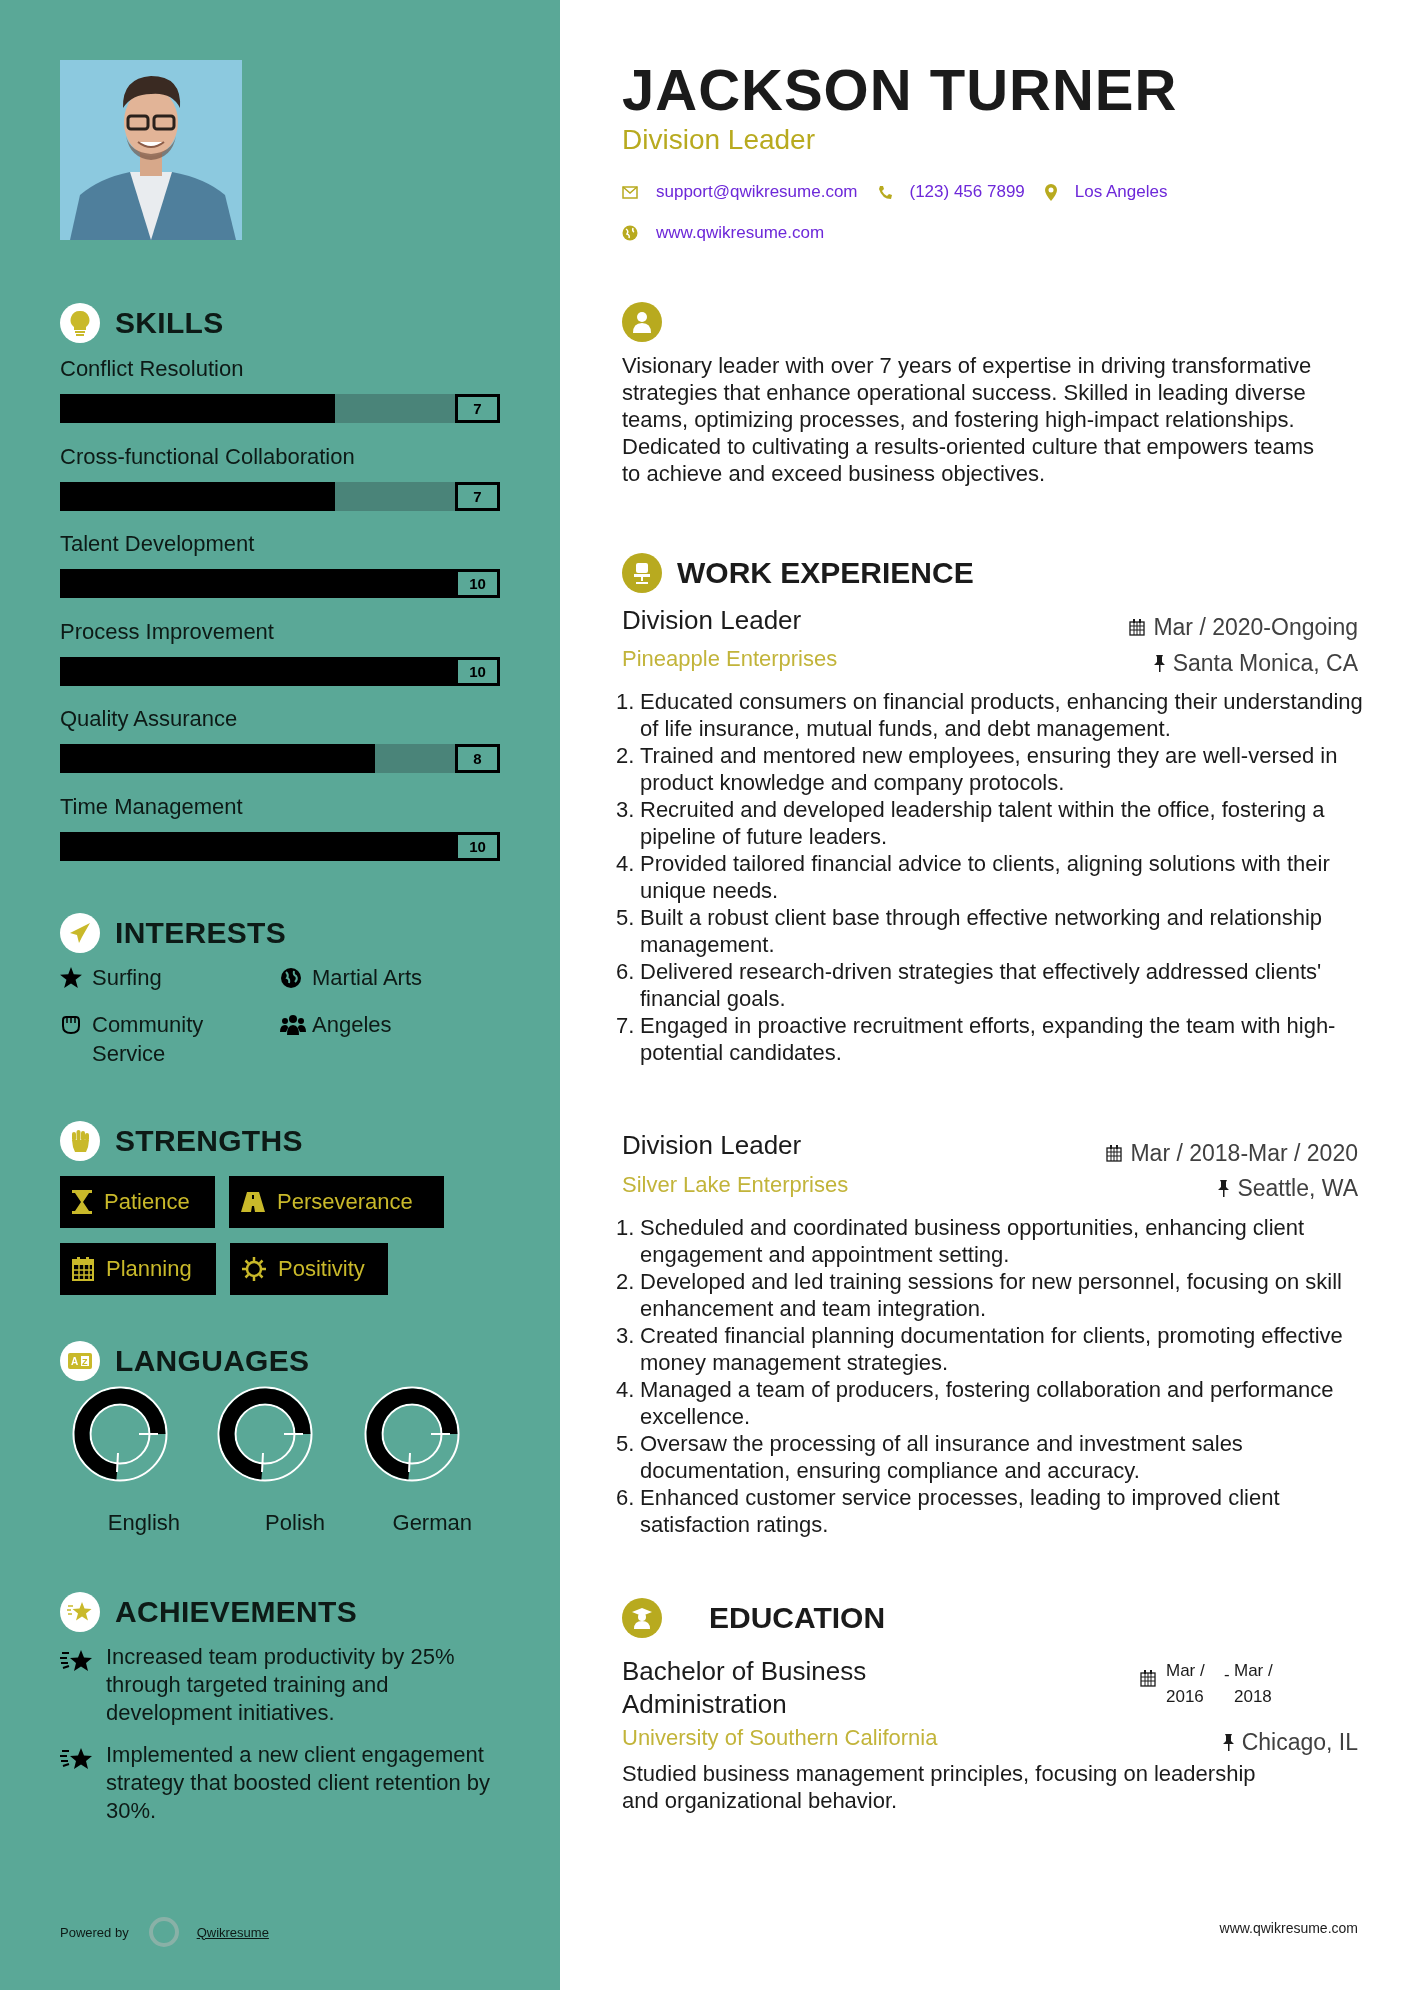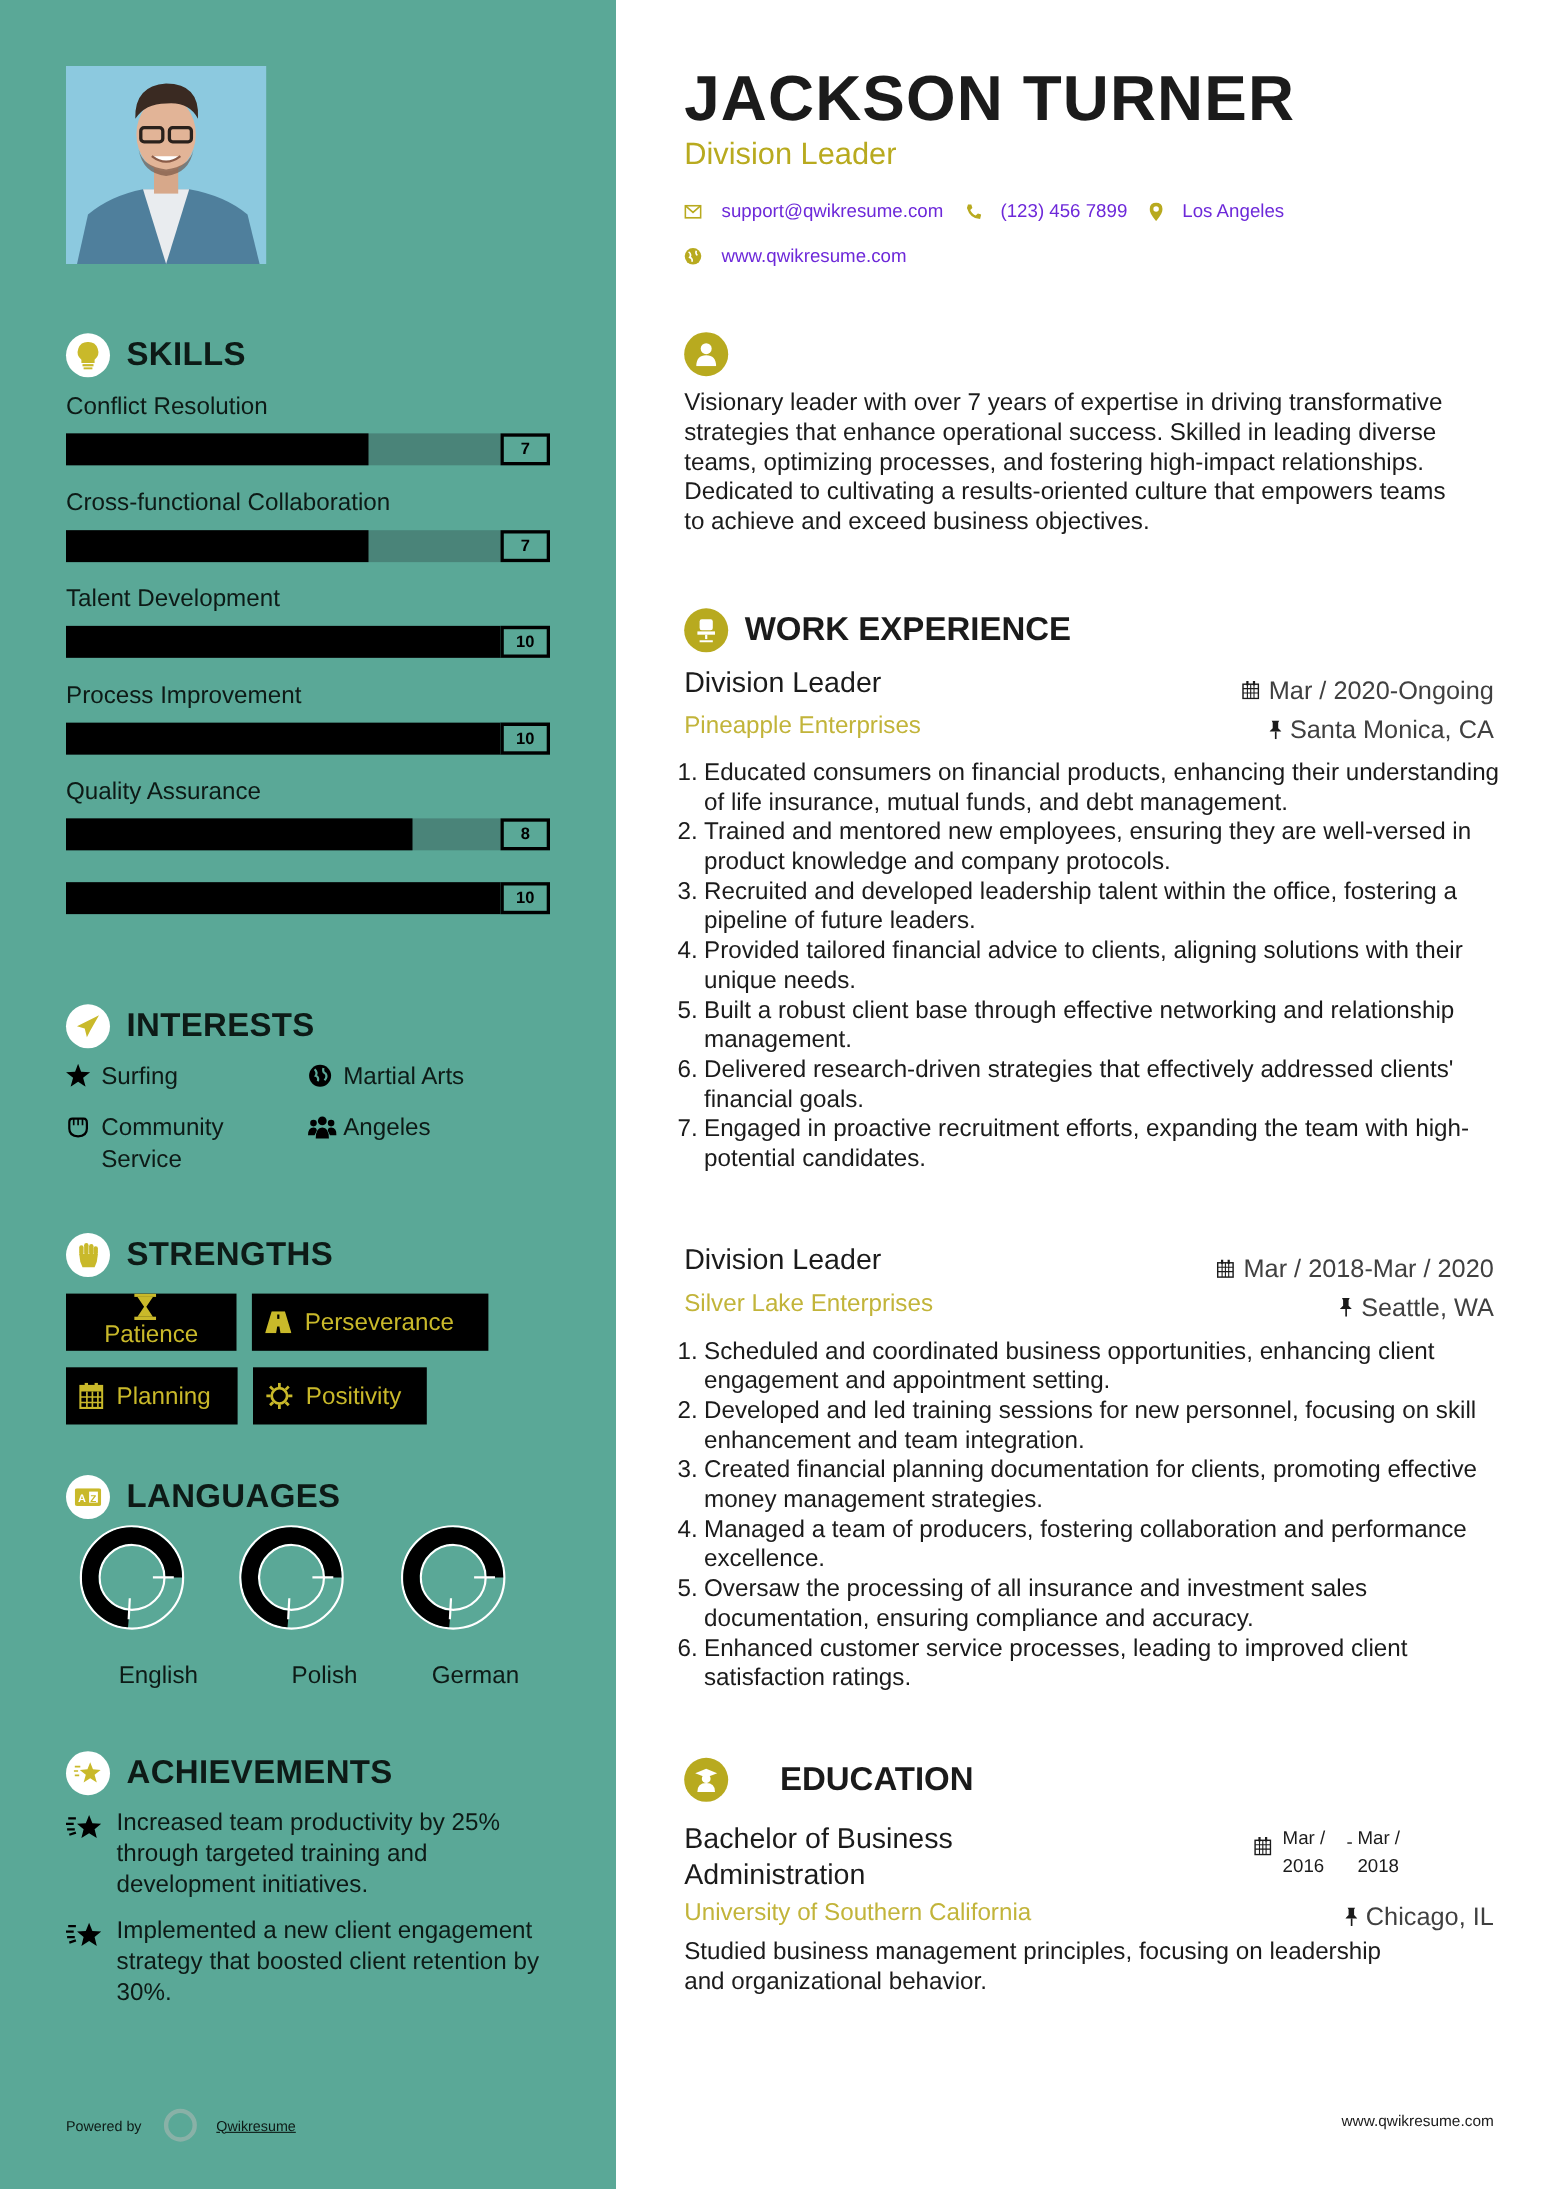--- a/index.html
+++ b/index.html
@@ -129,20 +129,21 @@
     </div>
   </div>
   <div class="skill" style="top:704px;">
     <div class="skill-label">Quality Assurance</div>
     <div class="skill-bar">
       <div class="skill-fill" style="width:71.5%;"></div>
       <div class="skill-num">8</div>
     </div>
   </div>
   <div class="skill" style="top:792px;">
+    <div class="skill-label">Time Management</div>
     <div class="skill-bar">
       <div class="skill-fill" style="width:100%;"></div>
       <div class="skill-num">10</div>
     </div>
   </div>
 
   <div class="side-section-head" style="top:912px;">
     <span class="side-icon">
       <svg width="22" height="22" viewBox="0 0 22 22">
           <path d="M21 1 L1 11 L8 13 L10 21 L13 15 L21 1Z" fill="#c9b92a"></path>
@@ -196,21 +197,21 @@
           <rect x="2" y="3" width="4" height="9" rx="2" fill="#c9b92a"></rect>
           <rect x="6.5" y="1" width="4" height="11" rx="2" fill="#c9b92a"></rect>
           <rect x="11" y="2" width="4" height="10" rx="2" fill="#c9b92a"></rect>
           <rect x="15" y="4" width="4" height="8" rx="2" fill="#c9b92a"></rect>
           <path d="M2 11 L19 11 L18 18 L16 23 L5 23 L3 18Z" fill="#c9b92a"></path>
         </svg>
     </span>
     <span class="side-title">STRENGTHS</span>
   </div>
 
-  <div class="chip" style="left:60px; top:1176px; width:155px;flex-direction:column;">
+  <div class="chip" style="left:60px; top:1176px; width:155px;">
     <span class="ico">
       <svg width="20" height="24" viewBox="0 0 20 24">
           <rect x="0" y="0" width="20" height="3" fill="#c9b92a"></rect>
           <rect x="0" y="21" width="20" height="3" fill="#c9b92a"></rect>
           <path d="M3 3 L17 3 L11 12 L17 21 L3 21 L9 12Z" fill="#c9b92a"></path>
         </svg>
     </span>
     <span>Patience</span>
   </div>
   <div class="chip" style="left:229px; top:1176px; width:215px;">

